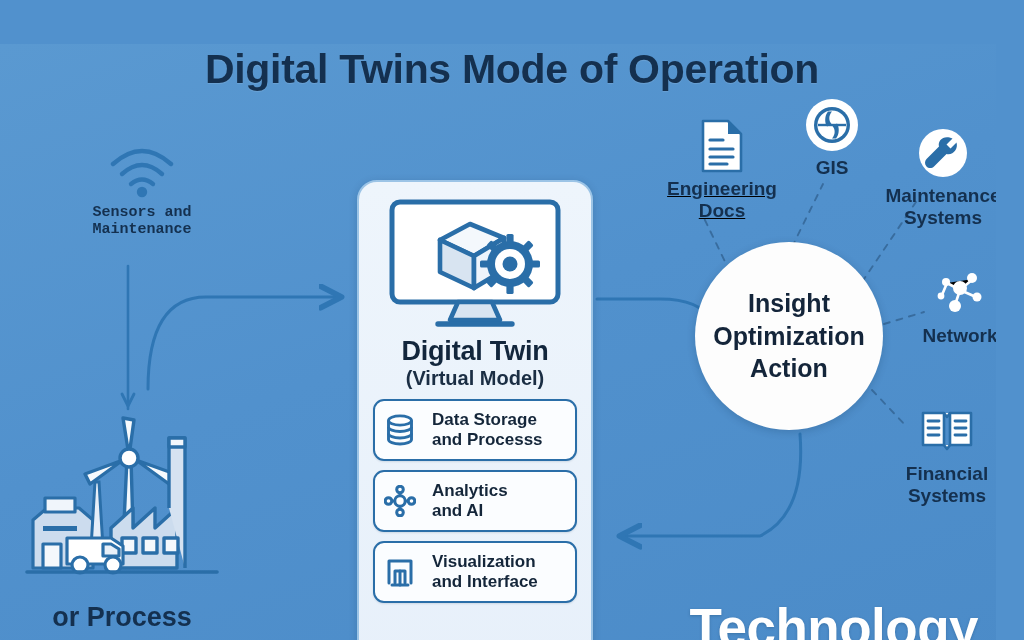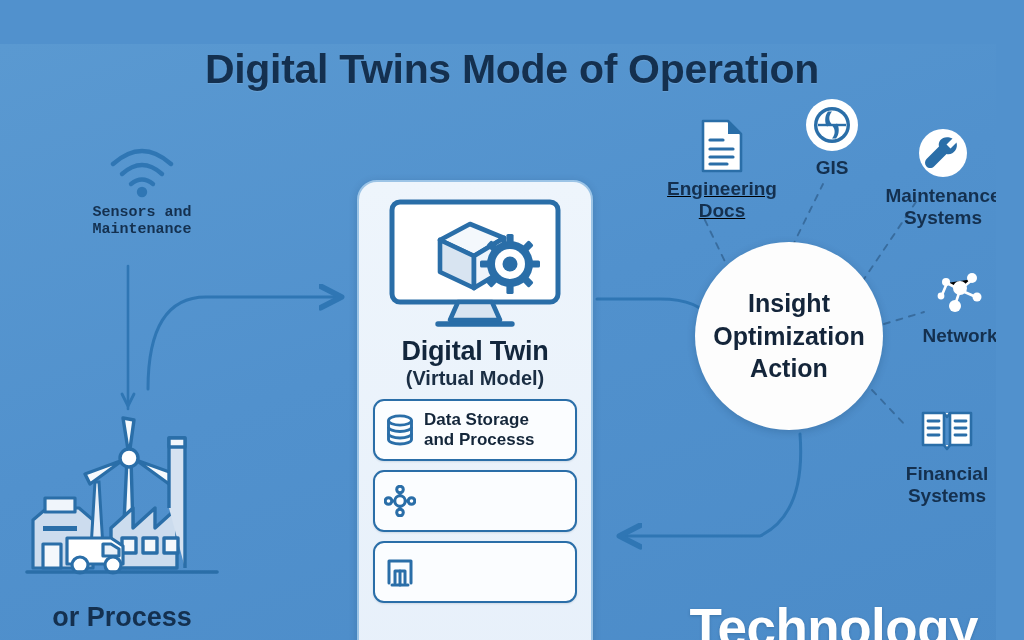--- a/index.html
+++ b/index.html
@@ -109,21 +109,21 @@
   }
 
   .sub-card {
     margin: 9px 0 0 0;
     background: #fbfdff;
     border: 2px solid #2a6ea8;
     border-radius: 11px;
     height: 62px;
     display: flex;
     align-items: center;
-    gap: 8px;
+    gap: 16px;
     padding: 0 8px 0 9px;
     box-shadow: 0 1px 2px rgba(10,40,70,0.12);
   }
   .sub-card .sc-icon {
     flex: 0 0 auto;
     width: 32px; height: 32px;
     display: flex; align-items: center; justify-content: center;
   }
   .sub-card .sc-text {
     font-size: 17px;
@@ -341,33 +341,41 @@
           <g stroke="#2a6ea8" stroke-width="3" fill="none">
             <circle cx="16" cy="16" r="5.2" fill="#ffffff"></circle>
             <circle cx="16" cy="4.5" r="3.3" fill="#ffffff"></circle>
             <circle cx="16" cy="27.5" r="3.3" fill="#ffffff"></circle>
             <circle cx="4.5" cy="16" r="3.3" fill="#ffffff"></circle>
             <circle cx="27.5" cy="16" r="3.3" fill="#ffffff"></circle>
             <path d="M16,7.8 L16,10.8 M16,21.2 L16,24.2 M7.8,16 L10.8,16 M21.2,16 L24.2,16"></path>
           </g>
         </svg>
       </span>
+      <span class="sc-text">
+        <span style="display:block">Analytics</span>
+        <span style="display:block">and AI</span>
+      </span>
     </div>
 
     <div class="sub-card">
       <span class="sc-icon">
         <svg width="32" height="32" viewBox="0 0 32 32">
           <g stroke="#2a6ea8" stroke-width="3" fill="none" stroke-linejoin="round" stroke-linecap="round">
             <path d="M5,27 L5,5 L27,5 L27,27"></path>
             <path d="M11,27 L11,15 L21,15 L21,27"></path>
             <path d="M16,15 L16,29"></path>
             <path d="M8,29 L24,29"></path>
           </g>
         </svg>
       </span>
+      <span class="sc-text">
+        <span style="display:block">Visualization</span>
+        <span style="display:block">and Interface</span>
+      </span>
     </div>
   </div>
 
   <div id="insight-circle">
     <div class="il">Insight</div>
     <div class="il">Optimization</div>
     <div class="il">Action</div>
   </div>
 
   <div class="sys-node" id="node-eng-docs">

